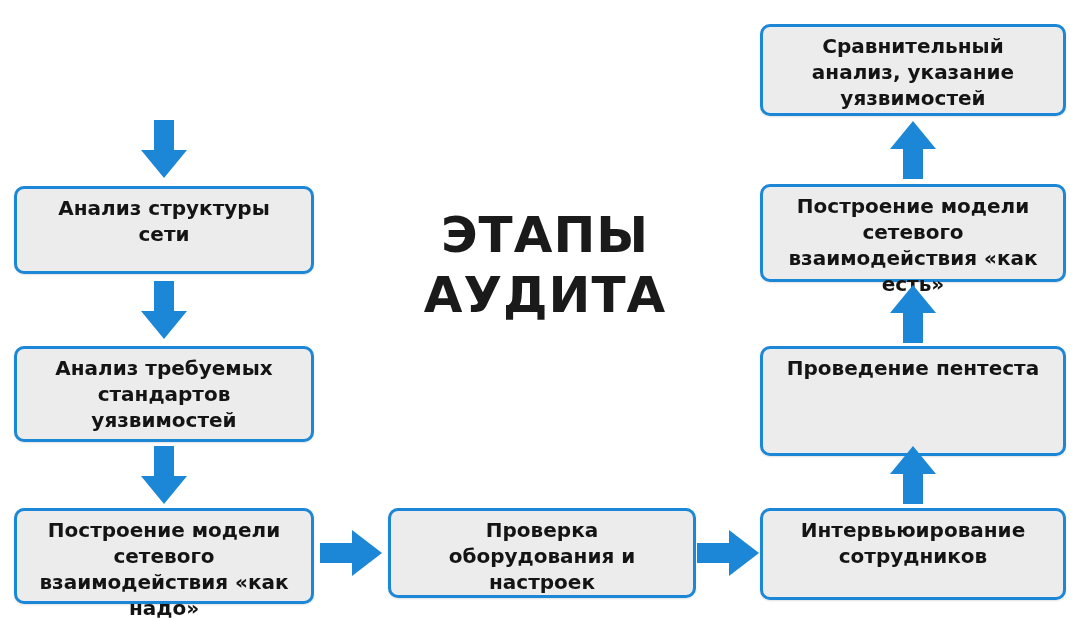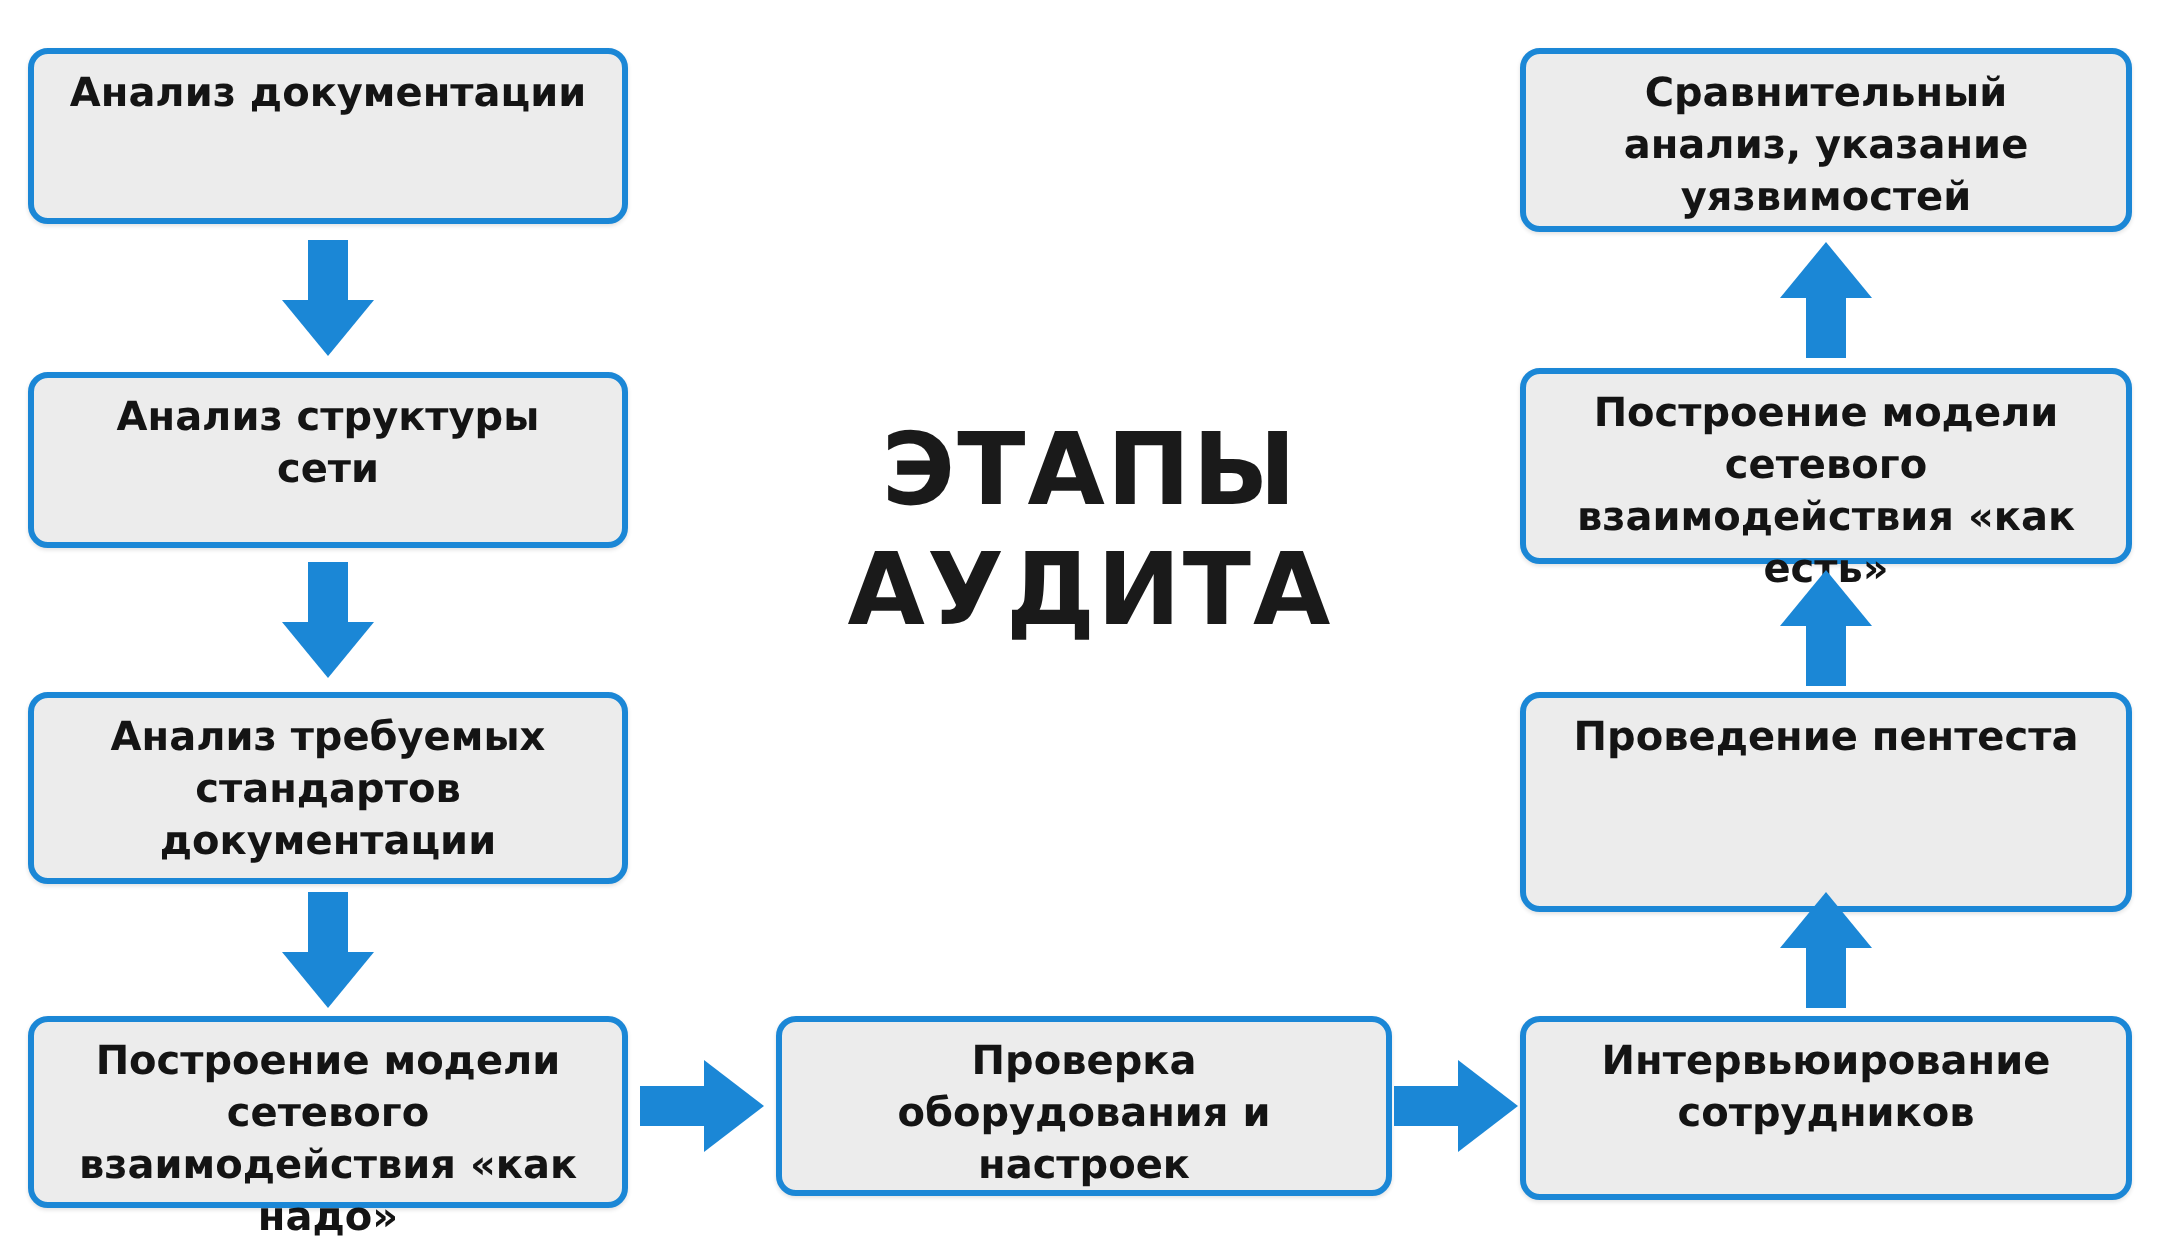--- a/index.html
+++ b/index.html
@@ -59,28 +59,25 @@
   .a-u1 { left:890px; top:446px; }
   .a-u2 { left:890px; top:285px; }
   .a-u3 { left:890px; top:121px; }
   .arrow svg { display:block; }
 </style>
 </head>
 <body>
 
 <div class="canvas">
 
-  <div class="node n-l1">
-    <span>Анализ документации</span>
-  </div>
   <div class="node n-l2">
     <span>Анализ структуры сети</span>
   </div>
   <div class="node n-l3">
-    <span>Анализ требуемых стандартов документации</span>
+    <span>Анализ требуемых стандартов уязвимостей</span>
   </div>
   <div class="node n-l4">
     <span>Построение модели сетевого взаимодействия «как надо»</span>
   </div>
 
   <div class="node n-m1">
     <span>Проверка оборудования и настроек</span>
   </div>
 
   <div class="node n-r1">

